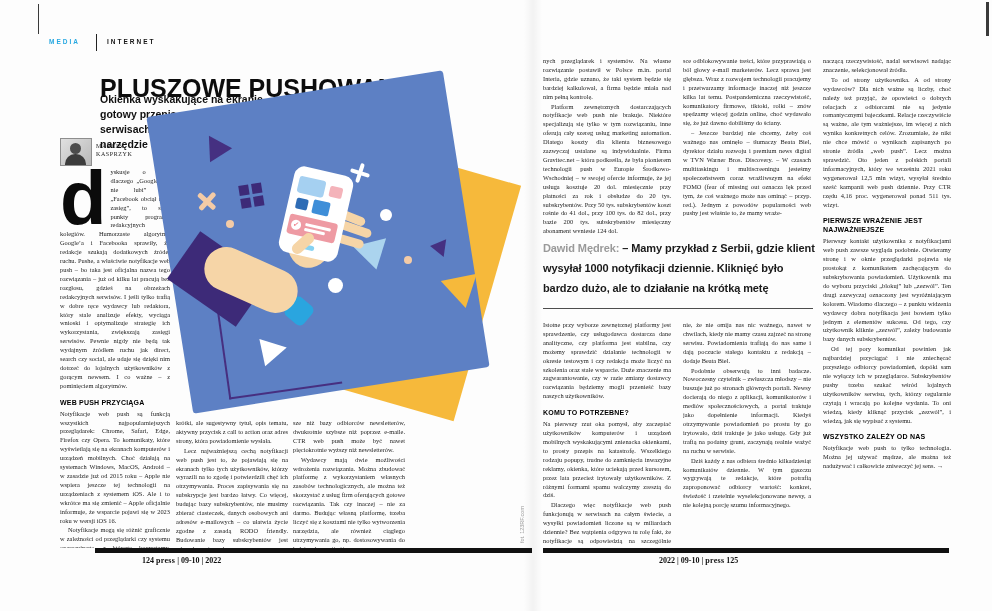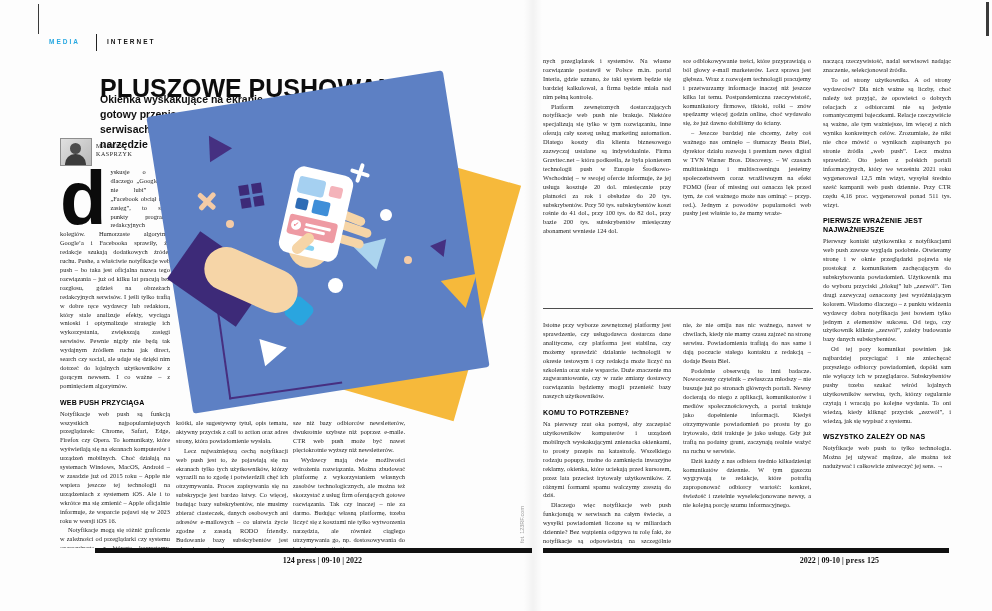--- a/index.html
+++ b/index.html
@@ -42,21 +42,21 @@
            margin:2px 4px 0 0;}
 
   
   .pullquote{position:absolute;left:543px;top:238px;width:272px;height:66px;overflow:hidden;
              font:bold 11px/20px "Liberation Sans",sans-serif;color:#1a1a1a;letter-spacing:-.1px;}
   .pullquote .qby{color:#9a9a9a;}
   .qrule{position:absolute;left:543px;top:308px;width:270px;height:1px;background:#4d4d4d;}
 
   
   .footbar{position:absolute;top:548px;height:5px;background:#111;}
-  .foot{position:absolute;top:556px;width:220px;text-align:right;
+  .foot{position:absolute;top:556px;width:220px;text-align:left;
         font:bold 8px "Liberation Serif",serif;color:#111;}
   .foot .logo{font-weight:900;letter-spacing:.3px;}
 
   .photocredit{position:absolute;left:519px;top:543px;width:80px;
                transform:rotate(-90deg);transform-origin:0 0;
                font:5.5px "Liberation Sans",sans-serif;color:#9a9a9a;}
 
   
   .illu{position:absolute;left:140px;top:110px;width:396px;height:306px;}
   .illu *{position:absolute;}
@@ -212,20 +212,24 @@
 
   <div class="col" style="left:543px;top:57px;width:128px;height:176px;">
     <p>nych przeglądarek i systemów. Na własne rozwiązanie postawił w Polsce m.in. portal Interia, gdzie uznano, że taki system będzie się bardziej kalkulował, a firma będzie miała nad nim pełną kontrolę.</p>
     <p>Platform zewnętrznych dostarczających notyfikacje web push nie brakuje. Niektóre specjalizują się tylko w tym rozwiązaniu, inne oferują cały szereg usług marketing automation. Dlatego koszty dla klienta biznesowego zazwyczaj ustalane są indywidualnie. Firma Gravitec.net – która podkreśla, że była pionierem technologii push w Europie Środkowo-Wschodniej – w swojej ofercie informuje, że jej usługa kosztuje 20 dol. miesięcznie przy płatności za rok i obsłudze do 20 tys. subskrybentów. Przy 50 tys. subskrybentów koszt rośnie do 41 dol., przy 100 tys. do 82 dol., przy bazie 200 tys. subskrybentów miesięczny abonament wyniesie 124 dol.</p>
   </div>
   <div class="col" style="left:683px;top:57px;width:128px;height:176px;">
     <p>sce odblokowywanie treści, które przyprawiają o ból głowy e-mail marketerów. Lecz sprawa jest głębsza. Wraz z rozwojem technologii pracujemy i przetwarzamy informacje inaczej niż jeszcze kilka lat temu. Postpandemiczna rzeczywistość, komunikatory firmowe, tiktoki, rolki – znów spędzamy więcej godzin online, choć wydawało się, że już dawno dobiliśmy do ściany.</p>
     <p>– Jeszcze bardziej nie chcemy, żeby coś ważnego nas ominęło – tłumaczy Beata Biel, dyrektor działu rozwoju i premium news digital w TVN Warner Bros. Discovery. – W czasach multitaskingu i multiscreeningu jesteśmy społeczeństwem coraz wrażliwszym na efekt FOMO (fear of missing out oznacza lęk przed tym, że coś ważnego może nas ominąć – przyp. red.). Jednym z powodów popularności web pushy jest właśnie to, że mamy wraże-</p>
   </div>
 
+  <div class="pullquote">
+    <span class="qby">Dawid Mędrek:</span>
+    <span>– Mamy przykład z Serbii, gdzie klient wysyłał 1000 notyfikacji dziennie. Kliknięć było bardzo dużo, ale to działanie na krótką metę</span>
+  </div>
   <div class="qrule"></div>
 
   <div class="col" style="left:543px;top:321px;width:128px;height:227px;">
     <p>Istotne przy wyborze zewnętrznej platformy jest sprawdzenie, czy usługodawca dostarcza dane analityczne, czy platforma jest stabilna, czy możemy sprawdzić działanie technologii w okresie testowym i czy redakcja może liczyć na szkolenia oraz stałe wsparcie. Duże znaczenie ma zagwarantowanie, czy w razie zmiany dostawcy rozwiązania będziemy mogli przenieść bazy naszych użytkowników.</p>
     <h4 class="shead">KOMU TO POTRZEBNE?</h4>
     <p>Na pierwszy rzut oka pomysł, aby zaczepiać użytkowników komputerów i urządzeń mobilnych wyskakującymi znienacka okienkami, to prosty przepis na katastrofę. Wszelkiego rodzaju popupy, trudne do zamknięcia inwazyjne reklamy, okienka, które uciekają przed kursorem, przez lata przecież irytowały użytkowników. Z różnymi formami spamu walczymy zresztą do dziś.</p>
     <p>Dlaczego więc notyfikacje web push funkcjonują w serwisach na całym świecie, a wysyłki powiadomień liczone są w miliardach dziennie? Bez wątpienia odgrywa tu rolę fakt, że notyfikacje są odpowiedzią na szczególnie popularne w Pol-</p>
   </div>
   <div class="col" style="left:683px;top:321px;width:128px;height:227px;">
     <p>nie, że nie omija nas nic ważnego, nawet w chwilach, kiedy nie mamy czasu zajrzeć na stronę serwisu. Powiadomienia trafiają do nas same i dają poczucie stałego kontaktu z redakcją – dodaje Beata Biel.</p>

